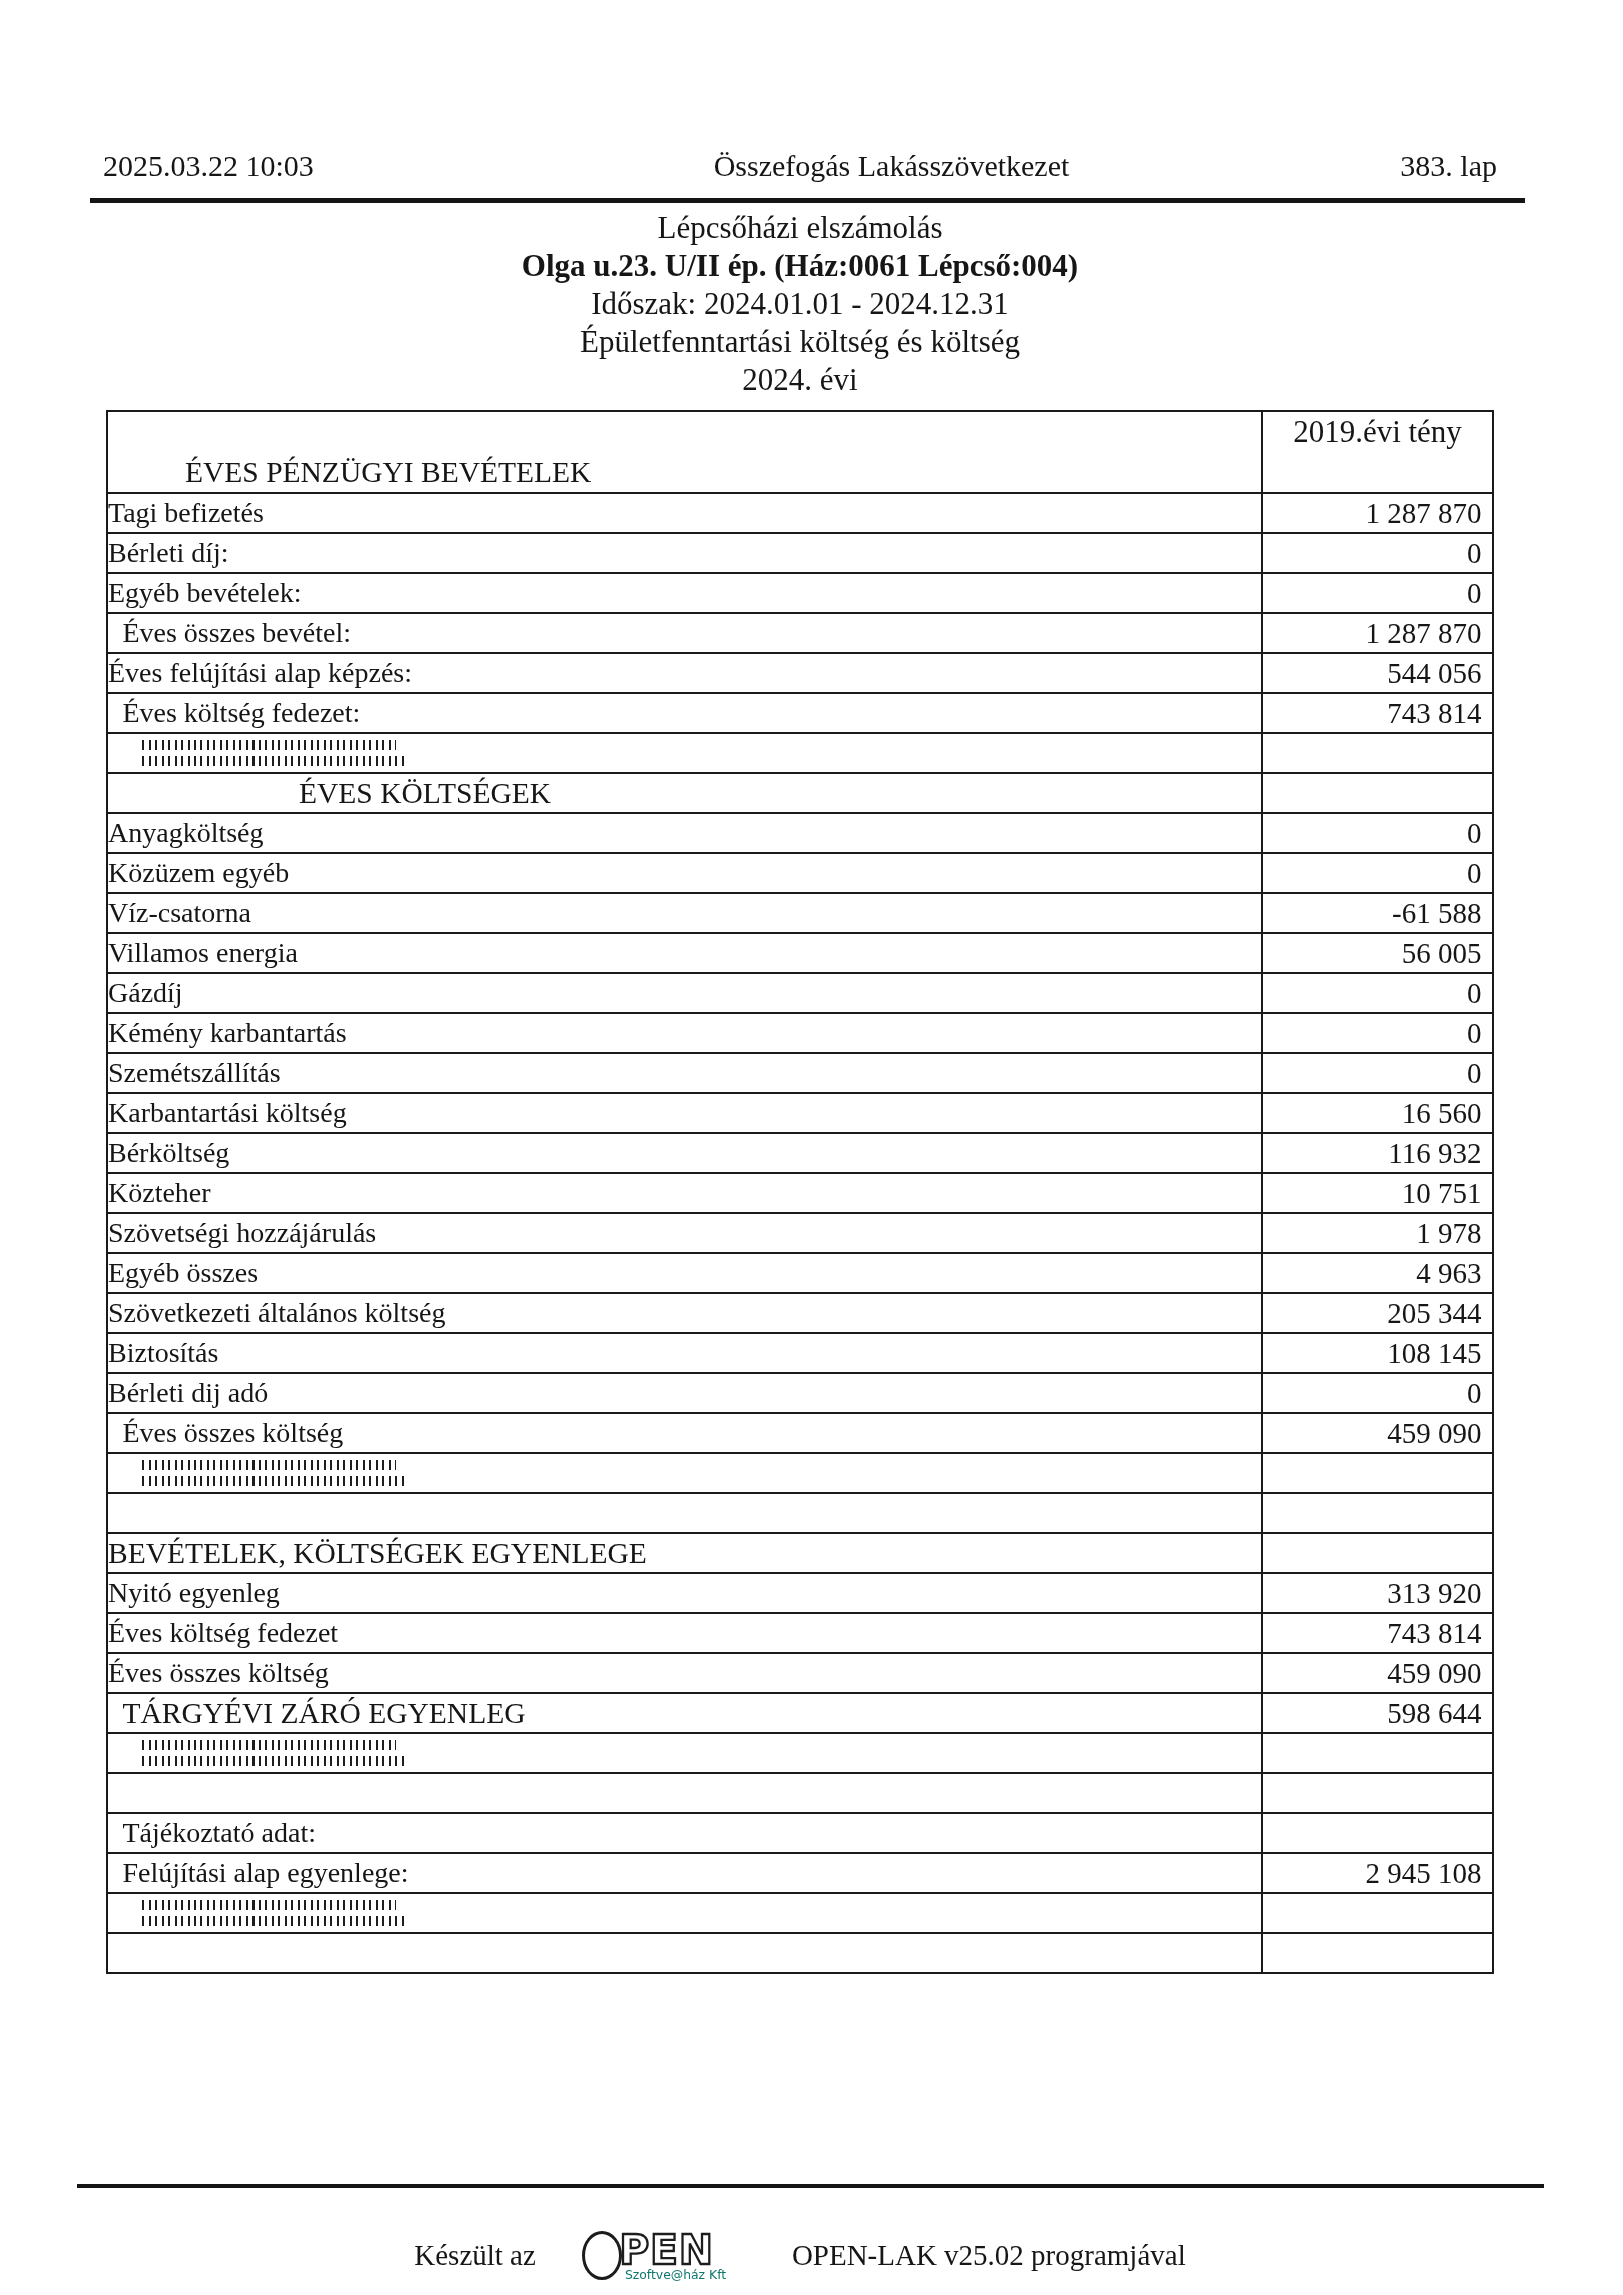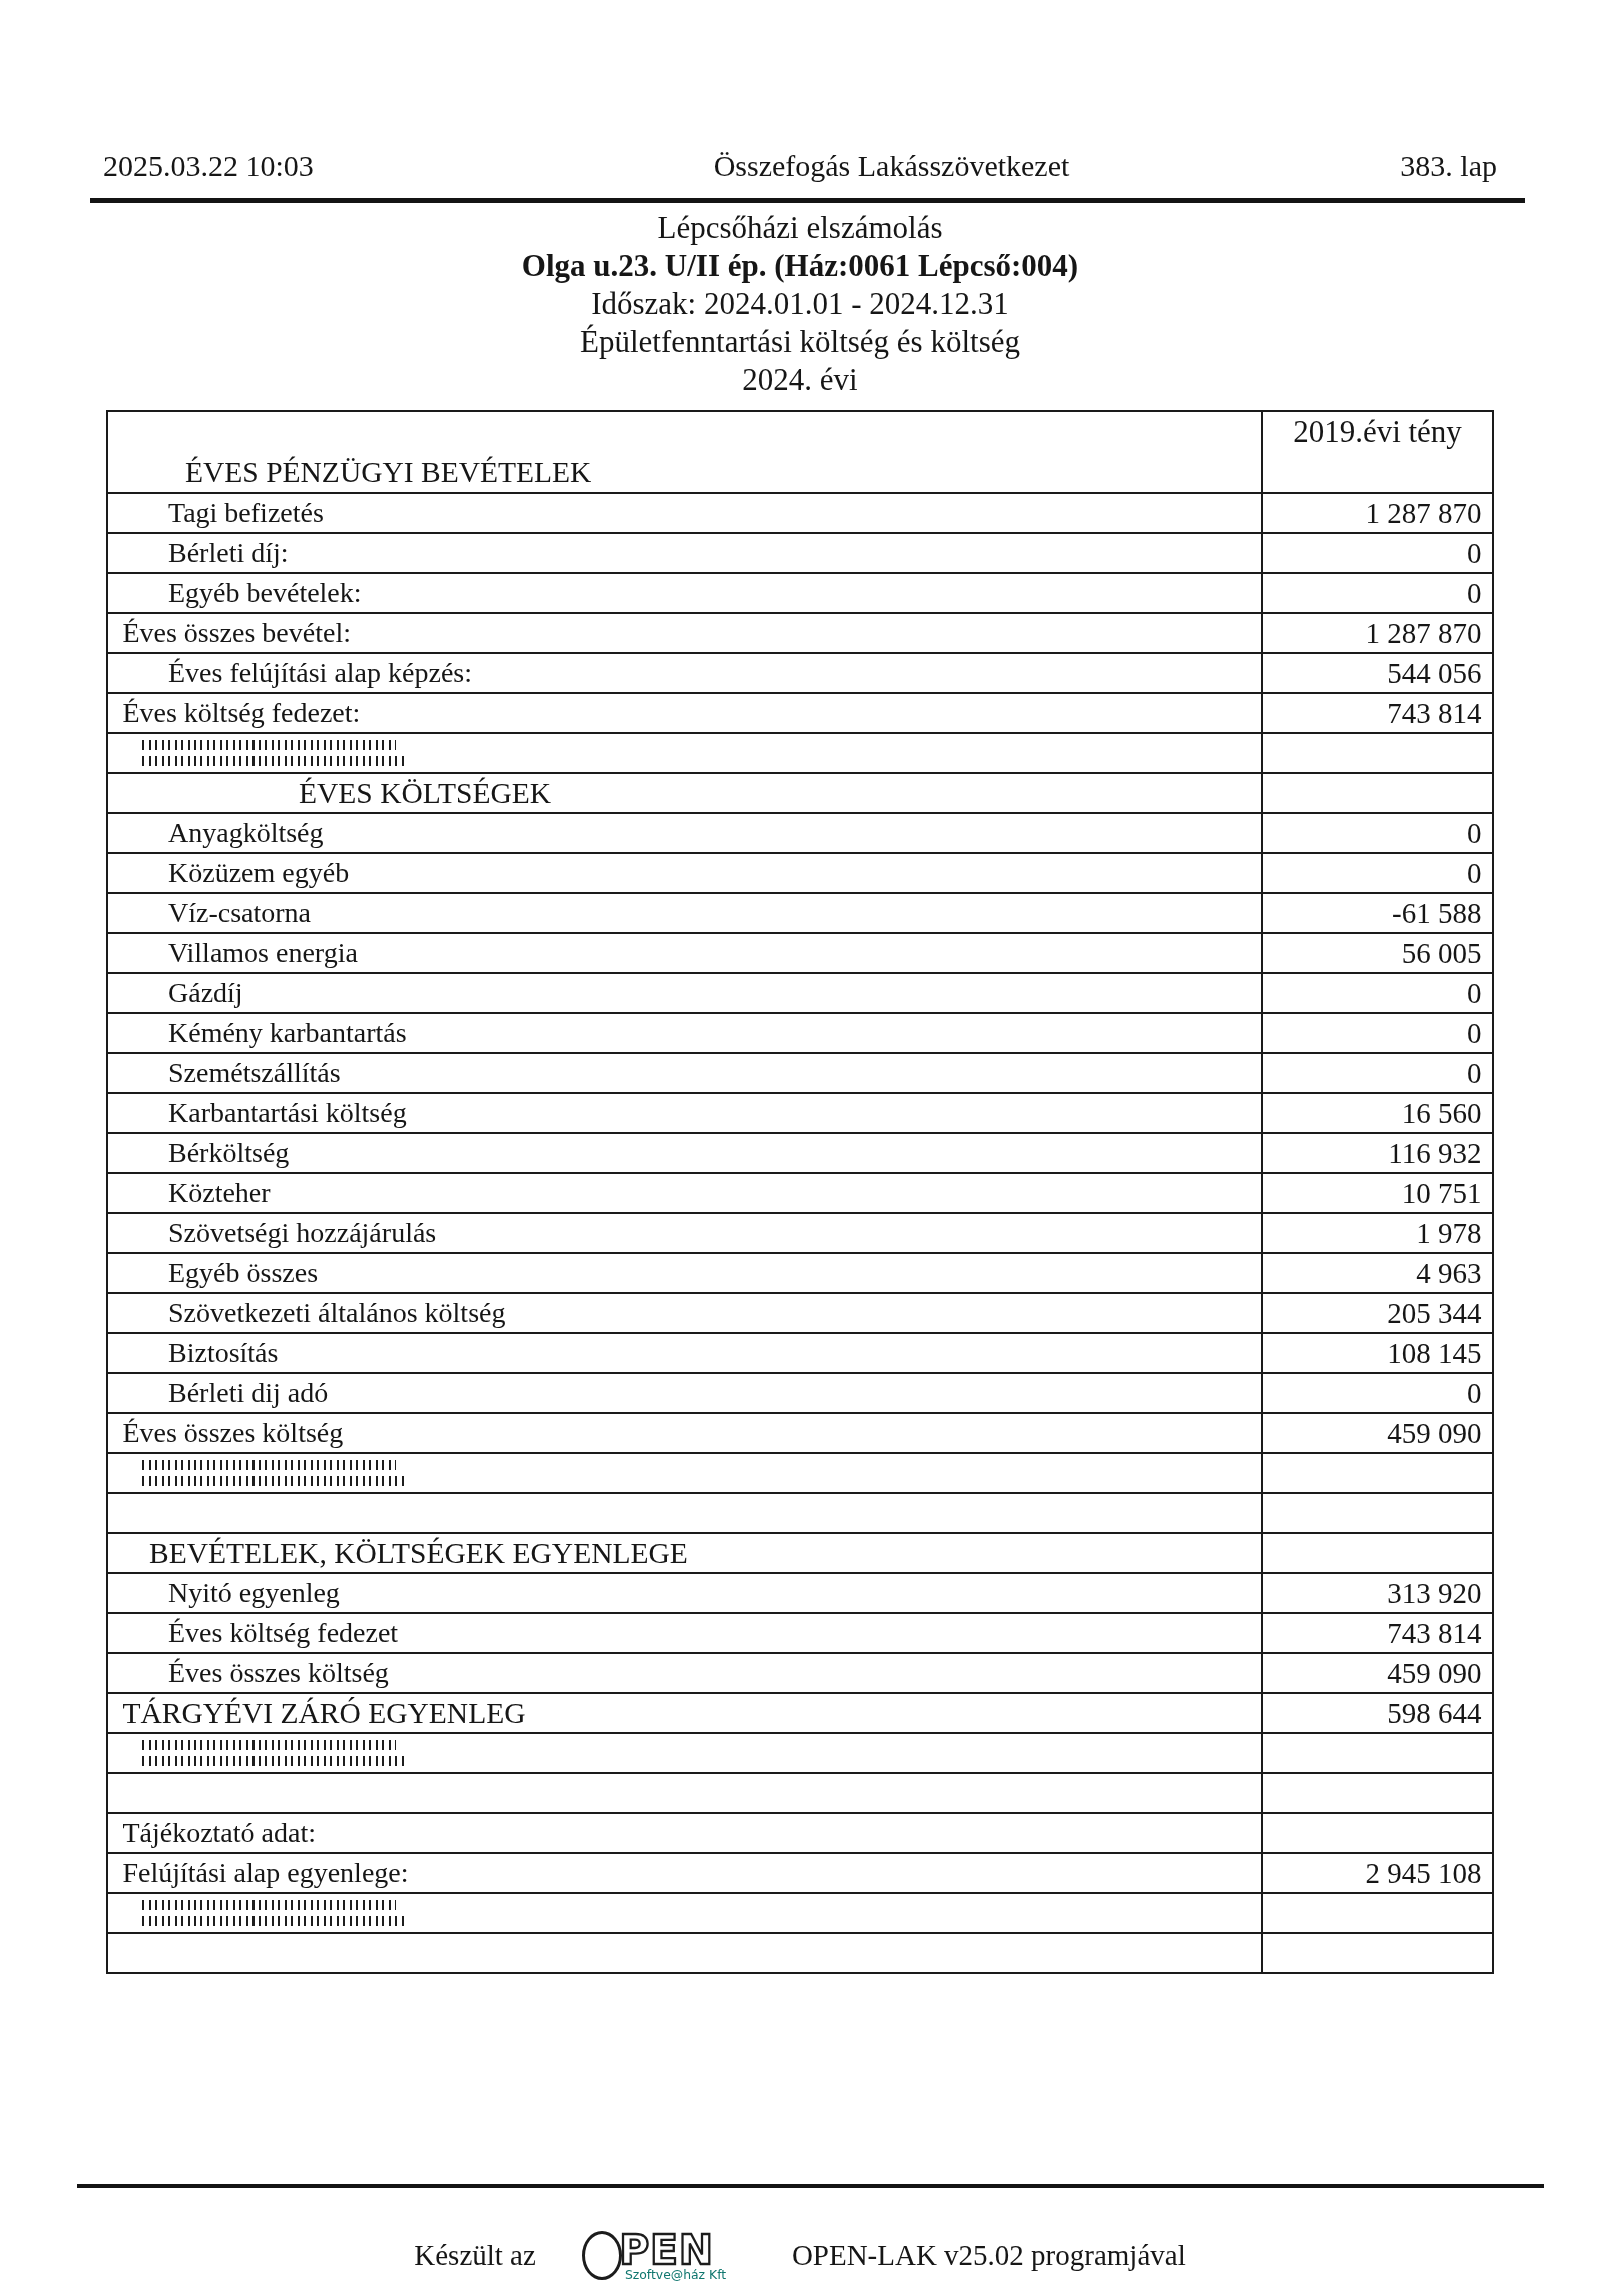--- a/index.html
+++ b/index.html
@@ -51,22 +51,22 @@
   }
   .cell.val {
     width:231px; border-left:2px solid #1a1a1a;
     justify-content:flex-end; padding-right:10.5px;
     font-size:29px;
   }
   .trow.colheader .cell.val { justify-content:center; font-size:31px; padding-right:0; }
   .trow.section .cell.lab { font-size:29.5px; }
 
   .ind-0 { padding-left:14.4px; }
-  .ind-1 { padding-left:41px; }
-  .ind-2 { padding-left:60px; }
+  .ind-1 { }
+  .ind-2 { }
   .ind-3 { padding-left:77px; }
   .ind-4 { padding-left:191px; }
 
   
   .hatch-wrap {
     display:flex; flex-direction:column; gap:5.9px;
     margin-left:19.6px; justify-content:center;
   }
   .hatch-band {
     height:10.5px; width:254px;

